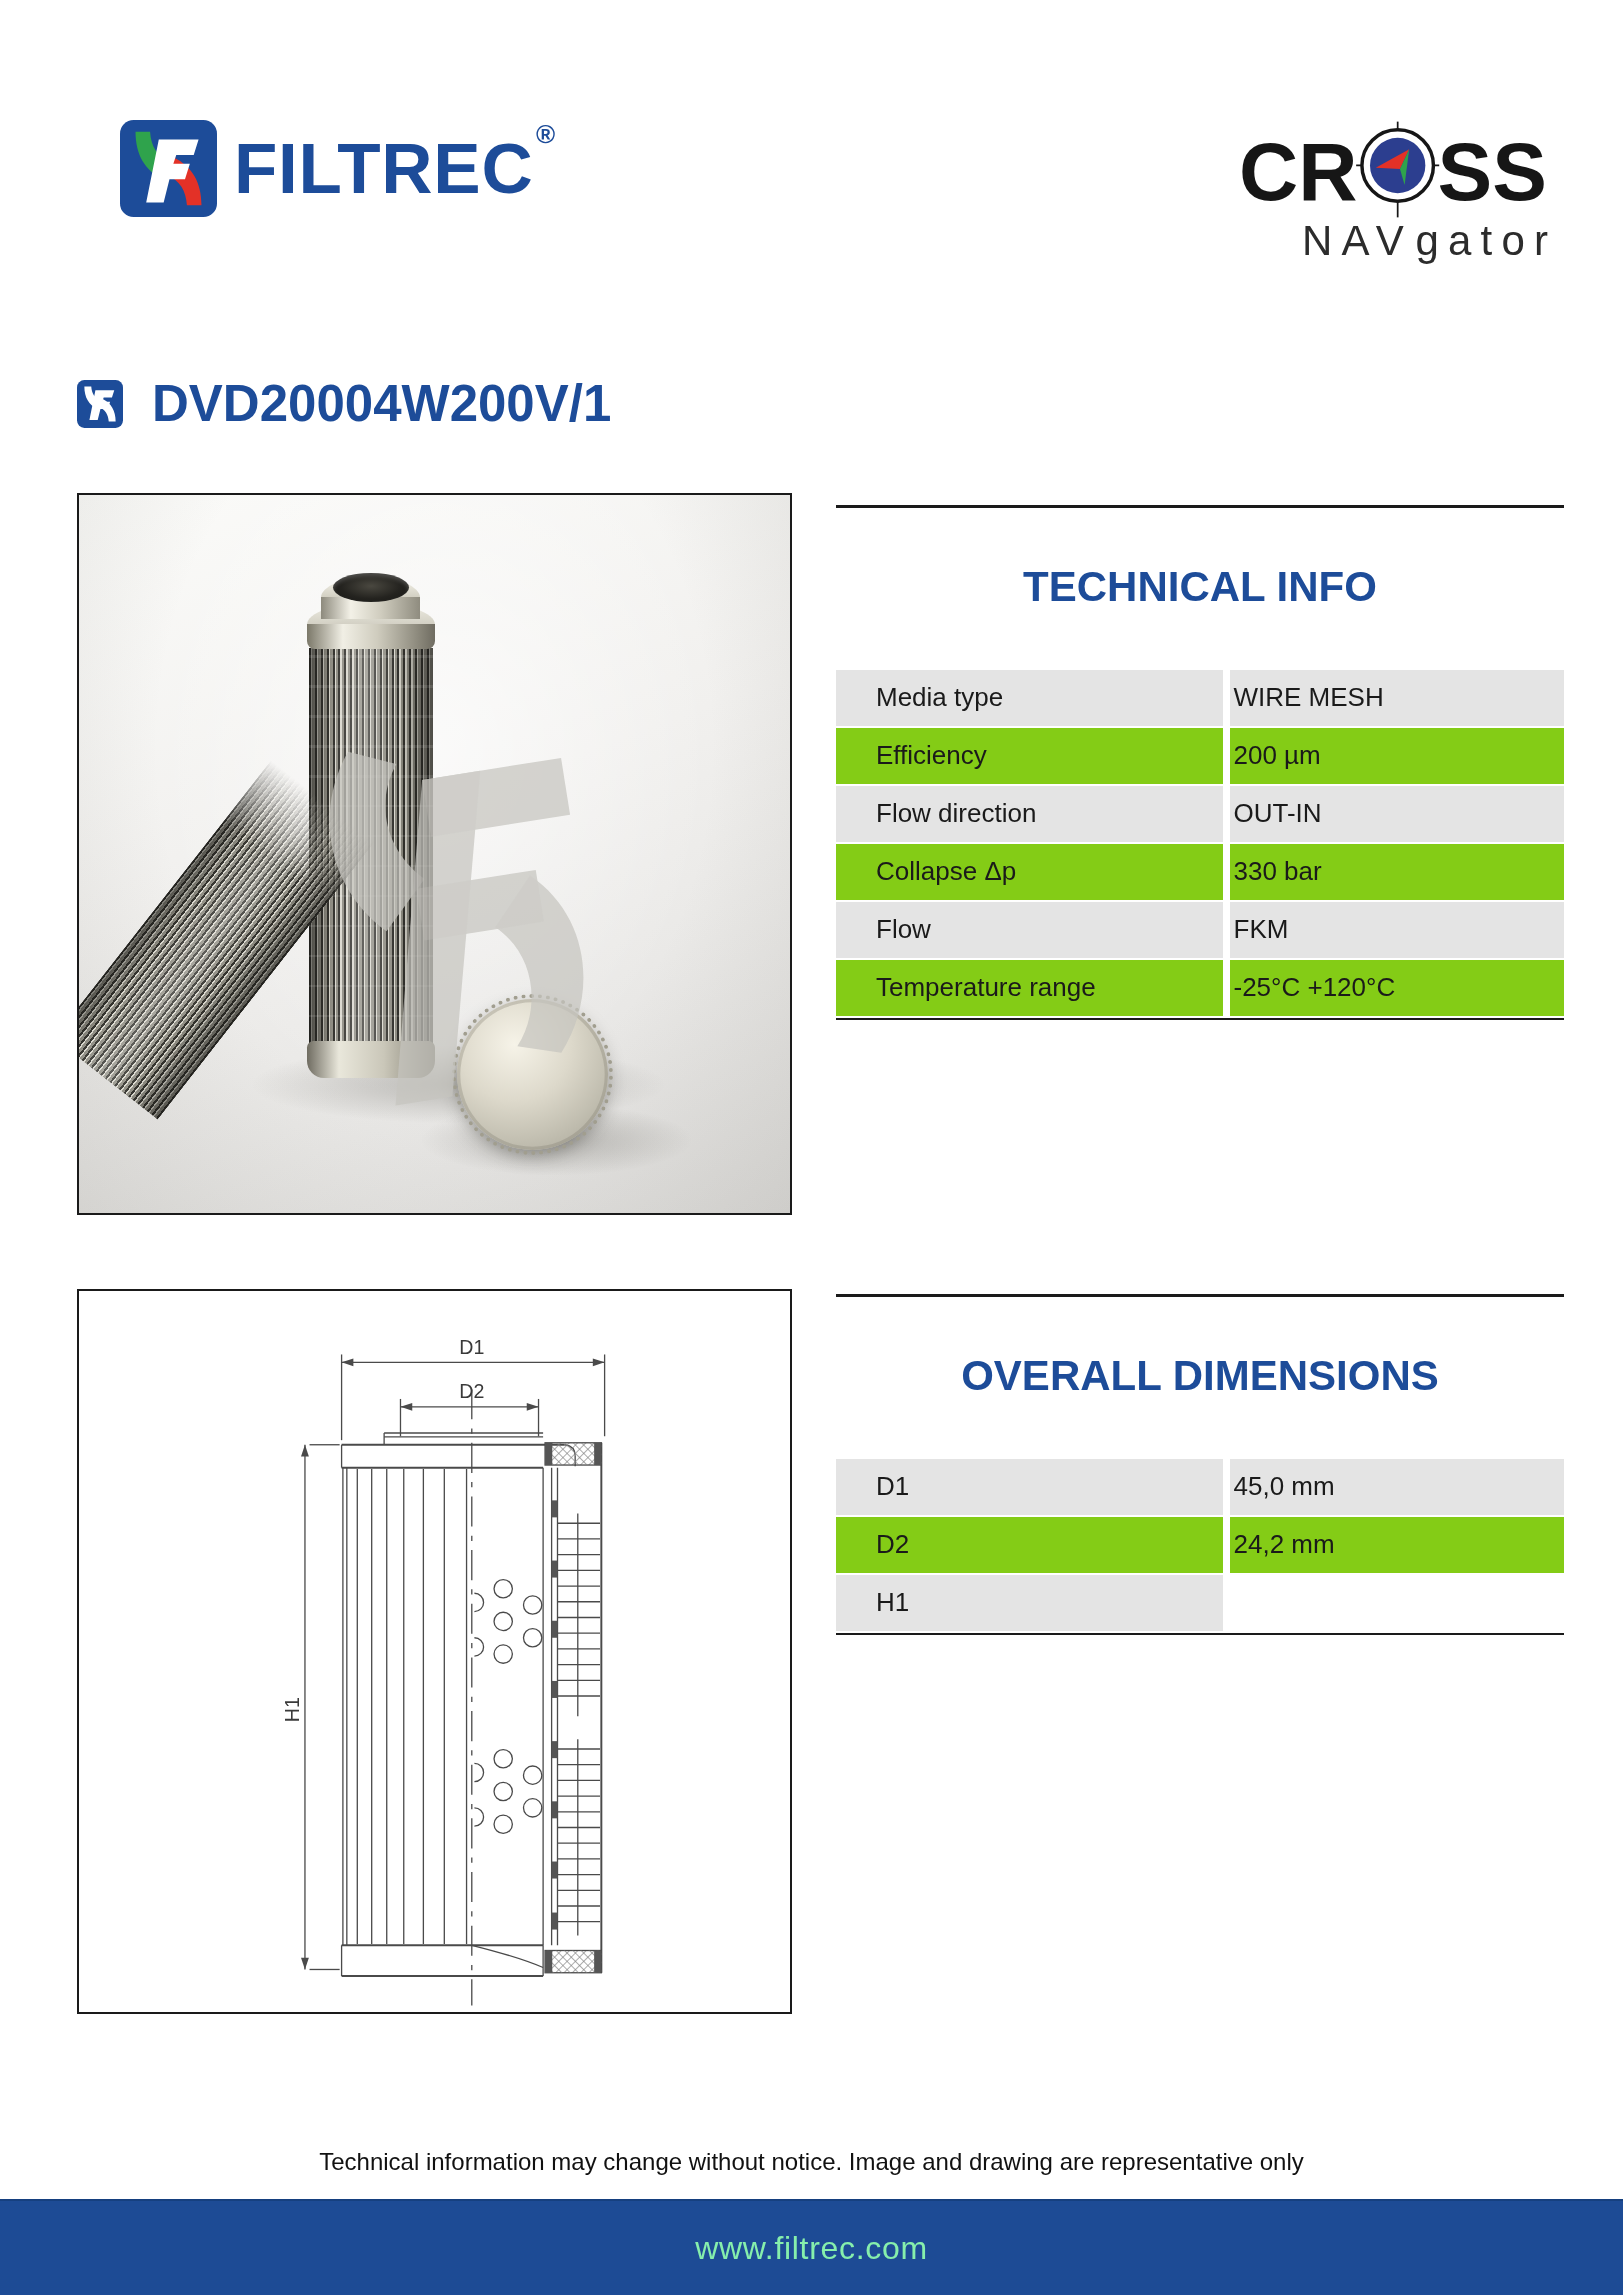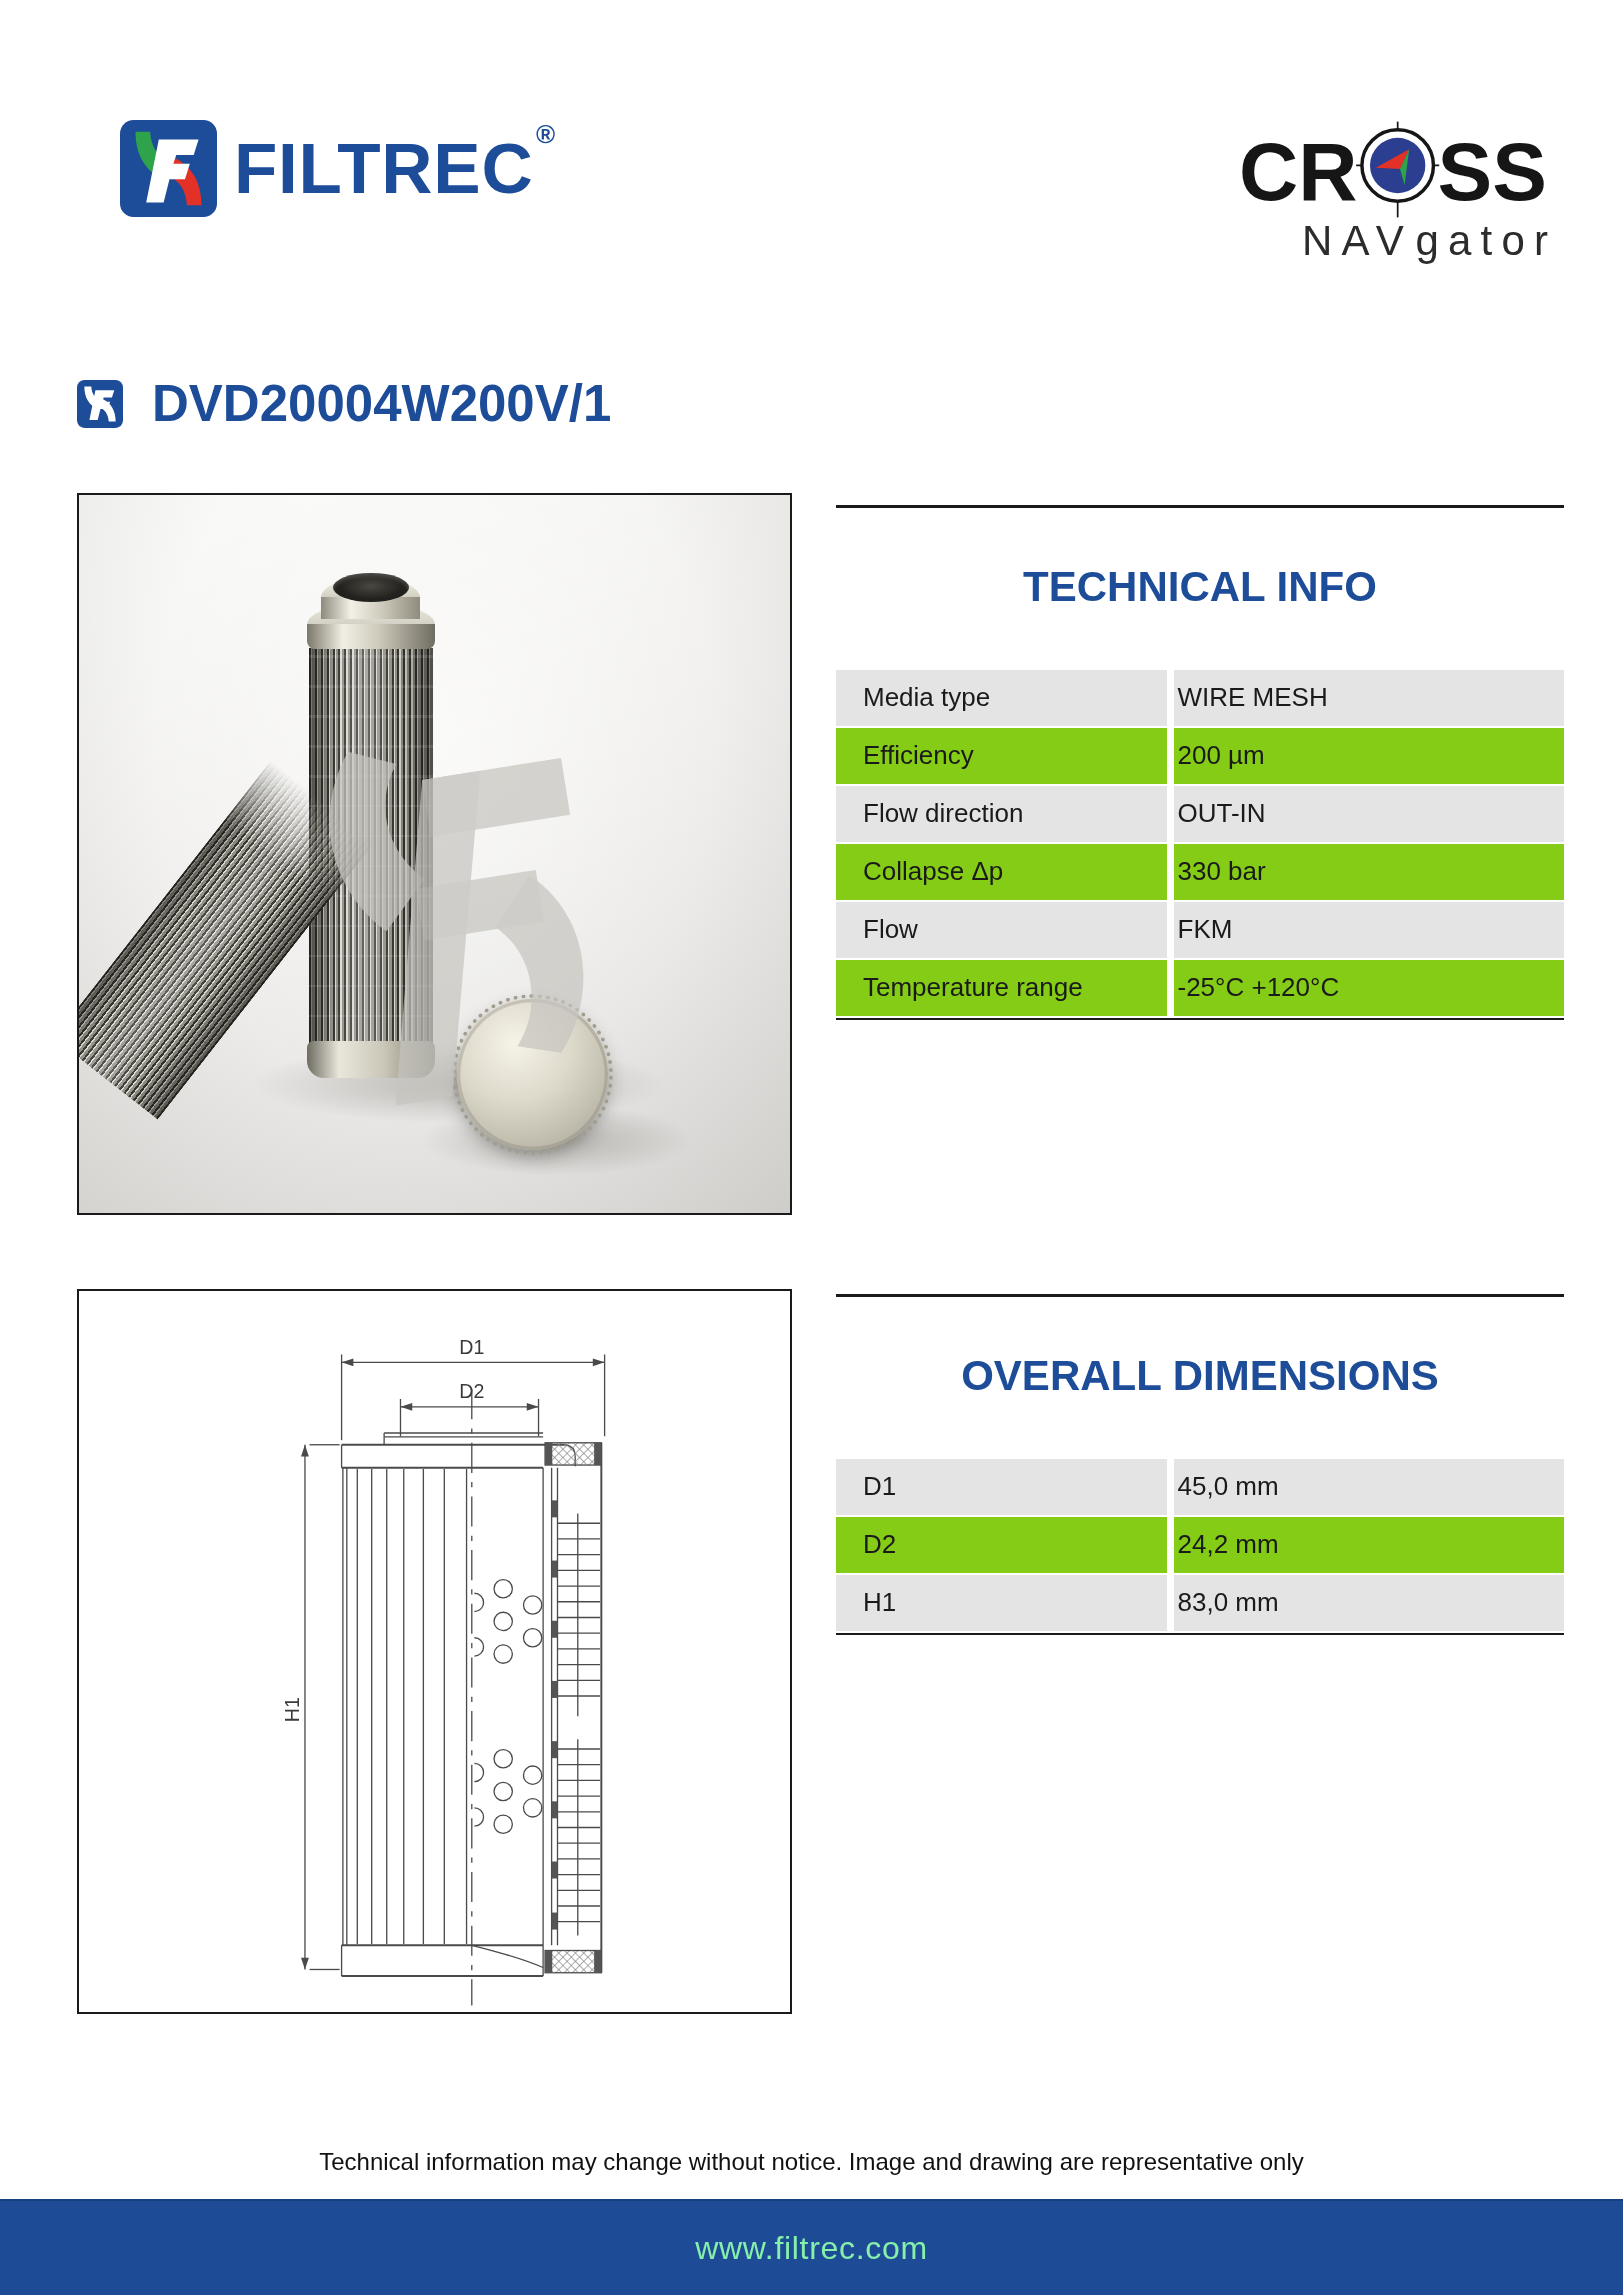--- a/index.html
+++ b/index.html
@@ -68,21 +68,21 @@
   
   .section { position:absolute; width:728px; }
   .sec-tech { left:836px; top:505px; }
   .sec-dims { left:836px; top:1294px; }
   .rule-top { height:2.6px; background:#1a1a1a; }
   .rule-bottom { height:2.6px; background:#1a1a1a; }
   .section-title { margin-top:58px; height:42px; line-height:42px; text-align:center; font-size:42px; font-weight:800; color:#1d4c99; letter-spacing:0px; }
   .tbl { margin-top:62px; }
   .trow { display:flex; height:56px; margin-bottom:2px; }
   .trow .tcell { display:flex; align-items:center; font-size:26px; color:#1a1a1a; }
-  .trow .label { width:331px; padding-left:27px; margin-right:6.5px; }
+  .trow .label { width:387px; padding-left:40px; margin-right:6.5px; }
   .trow .value { flex:1; padding-left:4px; }
   .trow.grey .tcell { background:#e4e4e4; }
   .trow.white .tcell { background:#84cc16; }
 
   
   .disclaimer { position:absolute; left:0; top:2148px; width:1623px; text-align:center; font-size:24px; color:#111; }
   .footer-bar { position:absolute; left:0; top:2199px; width:1623px; height:96px; background:#1d4b95; border-top:2.6px solid #16407f; }
   .footer-bar .url { width:100%; height:100%; display:flex; align-items:center; justify-content:center; color:#86efac; font-size:32px; letter-spacing:0.7px;border-radius:29px; }
 
   
@@ -353,21 +353,20 @@
       <div class="trow grey">
         <div class="tcell label">D1</div>
         <div class="tcell value">45,0 mm</div>
       </div>
       <div class="trow white">
         <div class="tcell label">D2</div>
         <div class="tcell value">24,2 mm</div>
       </div>
       <div class="trow grey">
         <div class="tcell label">H1</div>
-        <div class="tcell value">83,0 mm</div>
       </div>
       <div class="rule-bottom"></div>
     </div>
   </div>
 
   <div class="disclaimer">Technical information may change without notice. Image and drawing are representative only</div>
   <div class="footer-bar">
     <div class="url">www.filtrec.com</div>
   </div>
 

